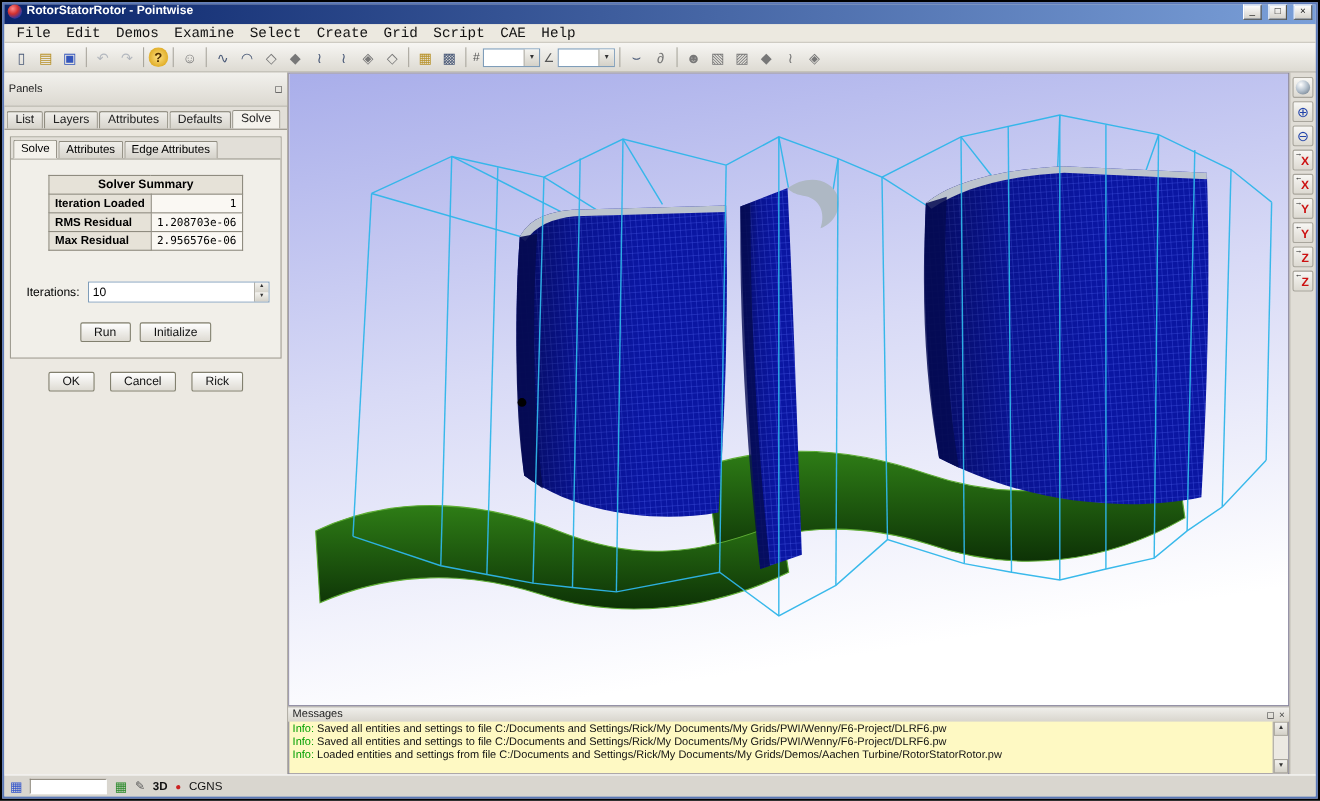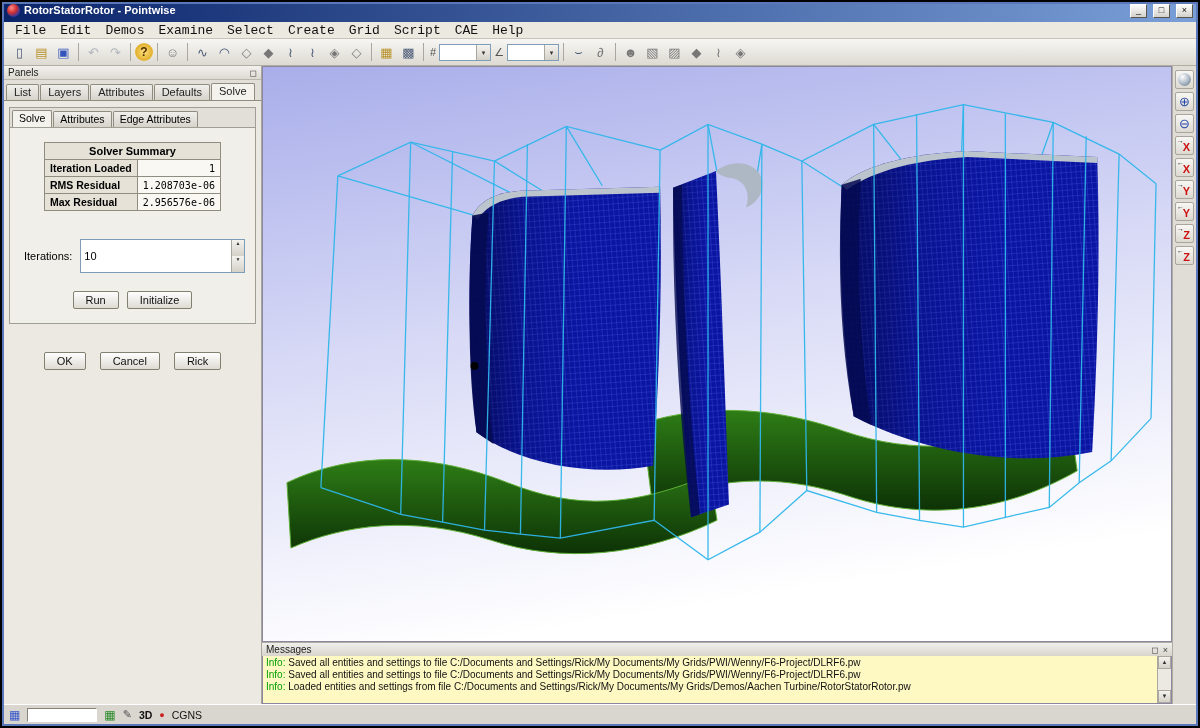--- a/index.html
+++ b/index.html
@@ -29,43 +29,43 @@
   .tb-label { font-size:11px; color:#555; margin:0 2px; flex:none; }
   .combo { width:52px; height:17px; background:#fff; border:1px solid #7f9db9; display:flex; flex:none; }
   .combo .combo-val { flex:1; font-size:10px; padding:1px 2px; }
   .combo .arrow { width:14px; background:linear-gradient(#f4f3ef,#d4d1c8); border-left:1px solid #aaa79e; font-size:7px; text-align:center; line-height:15px; color:#333; }
 
   
   .main { flex:1; display:flex; min-height:0; }
 
   
   .left-panel { width:258px; background:#e2dfd8; border-right:1px solid #a8a59c; display:flex; flex-direction:column; flex:none; }
-  .panel-header { height:14px; background:linear-gradient(#f2f1ed,#dcd9d1); border-bottom:1px solid #bab7ae; font-size:10px; display:flex; align-items:center; padding:4px 4px; color:#222; }
+  .panel-header { height:31px; background:linear-gradient(#f2f1ed,#dcd9d1); border-bottom:1px solid #bab7ae; font-size:10px; display:flex; align-items:center; padding:4px 4px; color:#222; }
   .panel-header .dock { margin-left:auto; font-size:9px; color:#444; }
   .tabs { display:flex; align-items:flex-end; height:20px; padding:2px 2px 0; gap:1px; }
   .tab { font-size:11px; padding:1px 7px 2px; background:linear-gradient(#f0efeb,#d6d3cb); border:1px solid #8f8c80; border-bottom:none; border-radius:2px 2px 0 0; color:#222; white-space:nowrap; }
   .tab.active { background:#f4f2ec; padding-bottom:3px; font-weight:normal; }
   .panel-body { flex:1; background:#ece9e2; border-top:1px solid #8f8c80; padding:6px 5px; min-height:0; }
   .frame { border:1px solid #a09d92; background:#f1efe9; padding-bottom:14px; }
   .subtabs { display:flex; gap:1px; padding:2px 2px 0; background:#e2dfd8; border-bottom:1px solid #a09d92; align-items:flex-end; height:20px; }
   .subtab { font-size:10.5px; padding:1px 6px 2px; background:linear-gradient(#f0efeb,#d6d3cb); border:1px solid #8f8c80; border-bottom:none; border-radius:2px 2px 0 0; }
   .subtab.active { background:#f4f2ec; padding-bottom:3px; }
   .summary-table { margin:14px auto 0; border-collapse:collapse; font-size:10.5px; }
   .summary-table th, .summary-table td { border:1px solid #8f8c80; padding:2px 5px; }
   .sum-head { background:#e6e2d8; font-size:11px; font-weight:bold; }
   .cell-lbl { background:#e6e2d8; font-weight:bold; text-align:left; }
   .cell-val { background:#faf8f3; font-family:"DejaVu Sans Mono",monospace; font-size:10px; text-align:right; min-width:66px; }
   .iter-row { display:flex; align-items:center; margin:28px 10px 0 14px; gap:8px; font-size:11px; }
-  .spin { flex:1; height:34px; border:1px solid #7f9db9; background:#fff; display:flex; }
+  .spin { flex:1; height:19px; border:1px solid #7f9db9; background:#fff; display:flex; }
   .spin input { flex:1; min-width:0; border:none; font-size:11px; padding:0 3px; outline:none; font-family:"Liberation Sans",sans-serif; }
   .spin-btns { width:13px; display:flex; flex-direction:column; border-left:1px solid #aaa79e; }
   .spin-btns div { flex:1; font-size:5px; line-height:7px; text-align:center; background:linear-gradient(#f4f3ef,#d4d1c8); color:#333; }
   .action-row { display:flex; justify-content:center; gap:8px; margin-top:18px;align-items:center; }
   .btn { font-size:11px; padding:2px 12px; background:linear-gradient(#fefefe,#dedbd3); border:1px solid #82806f; border-radius:2px; color:#111; }
-  .ok-row { display:flex; justify-content:center; gap:14px; margin-top:28px;align-items:flex-end; }
+  .ok-row { display:flex; justify-content:center; gap:14px; margin-top:12px;align-items:flex-end; }
 
   
   .center { flex:1; display:flex; flex-direction:column; min-width:0; }
   .viewport { flex:1; border:1px solid #8a879e; position:relative; min-height:0; background:#fff; }
   .viewport svg { width:100%; height:100%; display:block; }
 
   
   .messages { height:62px; display:flex; flex-direction:column; flex:none; }
   .msg-header { height:14px; background:linear-gradient(#f0efeb,#d8d5cd); font-size:10px; display:flex; align-items:center; padding:0 4px; border-top:1px solid #b0ada4; color:#222; }
   .msg-icons { margin-left:auto; display:flex; gap:4px; font-size:9px; color:#444; }

